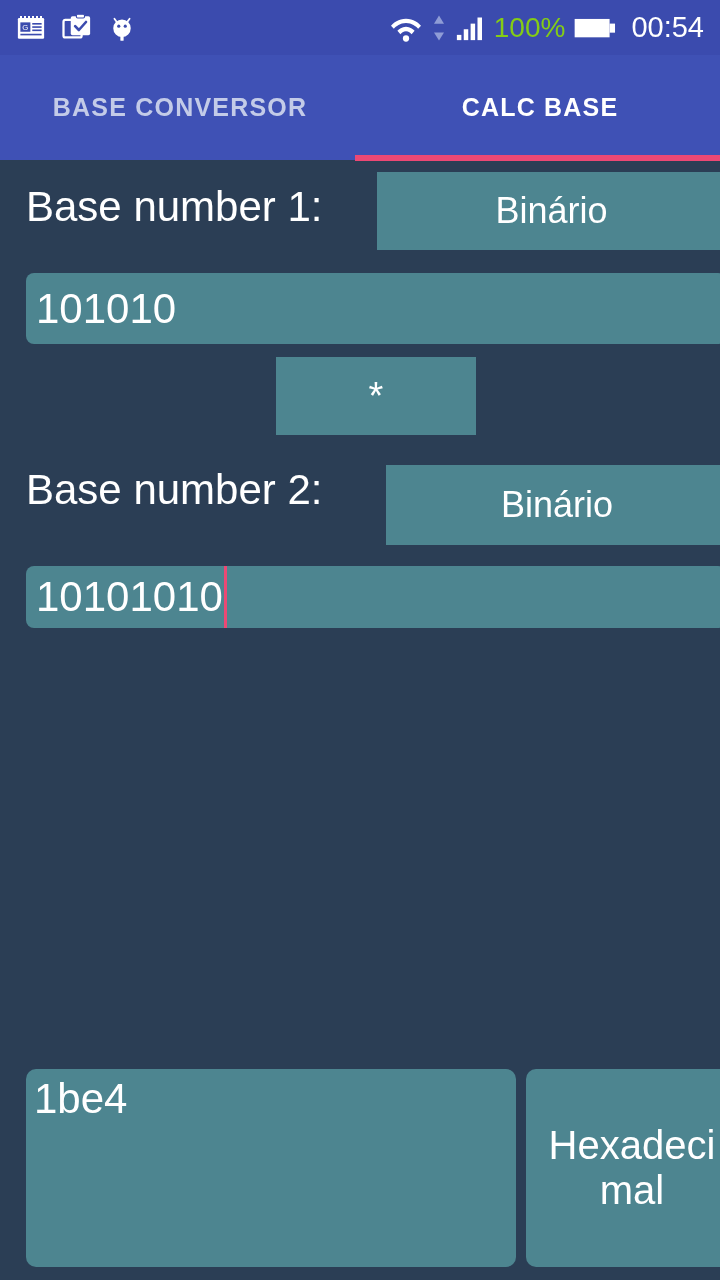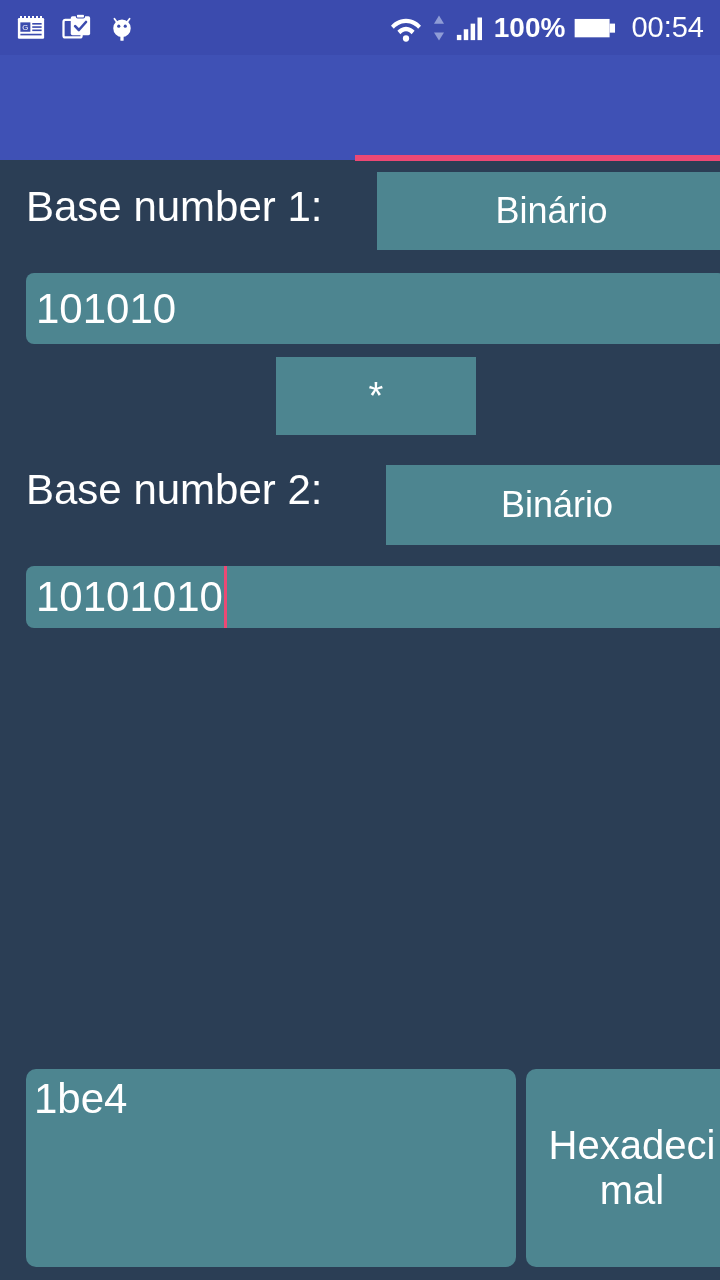--- a/index.html
+++ b/index.html
@@ -44,23 +44,23 @@
     display: flex;
     align-items: center;
     gap: 9px;
   }
   .sb-icon {
     display: inline-flex;
     align-items: center;
     justify-content: center;
   }
   .status-text {
-    color: #ffffff;
+    color: #84cc16;
     font-size: 28px;
-    font-weight: 700;
+    font-weight: 400;
     letter-spacing: 0px;
     line-height: 1;
   }
   .clock {
     color: #ffffff;
     font-size: 29px;
     font-weight: 400;
     line-height: 1;
     margin-left: 4px;
   }
@@ -280,20 +280,26 @@
         <svg width="44" height="30" viewBox="0 0 34 22">
           <rect x="0.5" y="4" width="27" height="14.2" fill="#ffffff"></rect>
           <rect x="27.5" y="7.6" width="4.2" height="7" fill="#ffffff"></rect>
         </svg>
       </span>
       <span class="clock">00:54</span>
     </div>
   </div>
 
   <div class="tab-bar">
+    <div class="tab">
+      <span class="tab-label">BASE CONVERSOR</span>
+    </div>
+    <div class="tab active">
+      <span class="tab-label">CALC BASE</span>
+    </div>
   </div>
   <div class="tab-indicator"></div>
 
   <div class="content">
 
     <div class="row-label" style="left:10px; top:25px;">Base number 1:</div>
 
     <div class="spinner" style="left:361px; top:11px; width:349px; height:78px;">
       <span class="spinner-label">Binário</span>
     </div>

